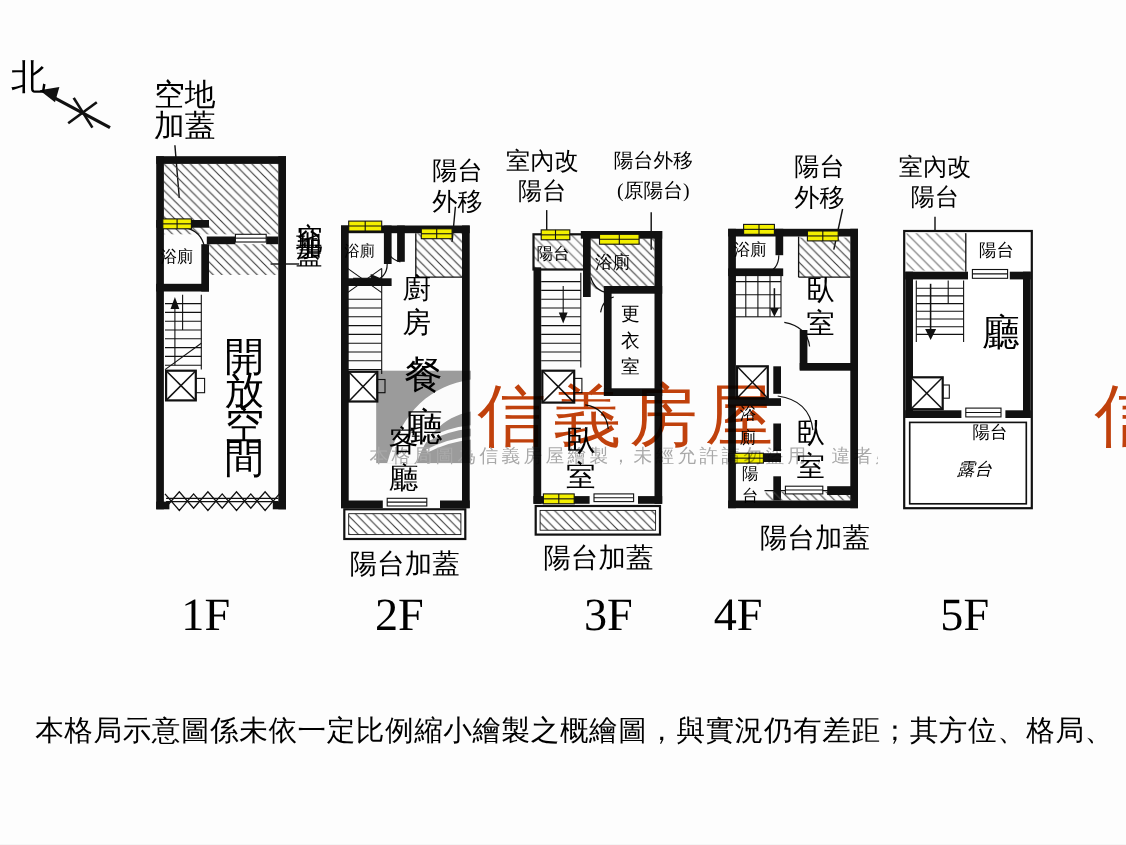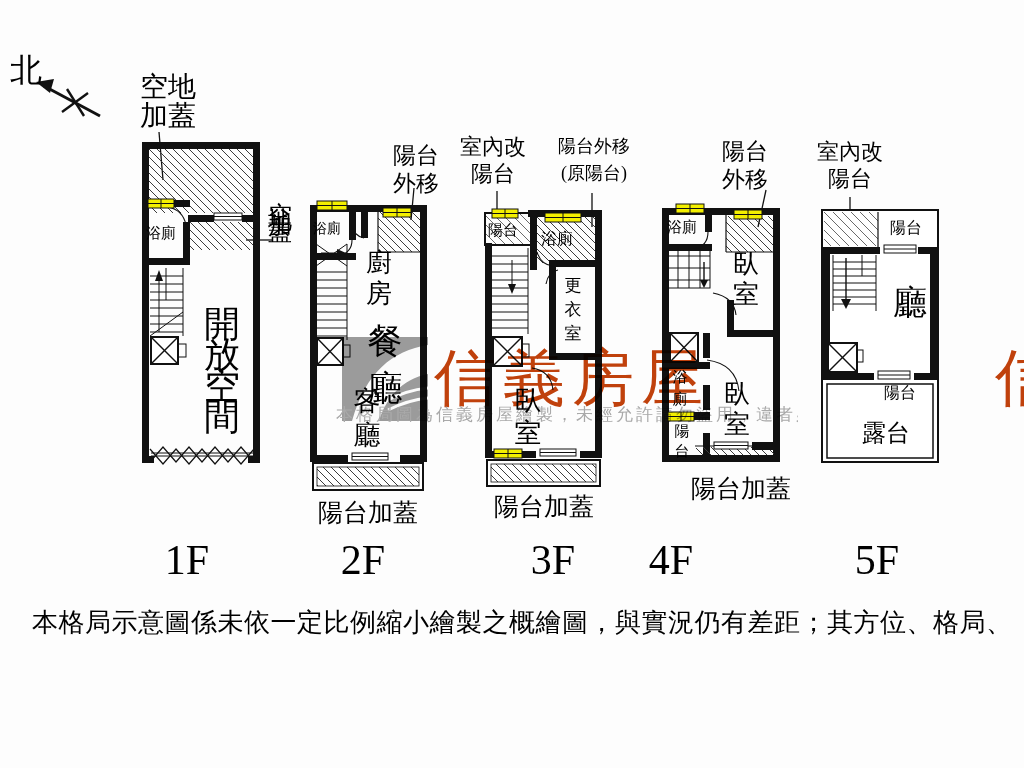--- a/index.html
+++ b/index.html
@@ -35,21 +35,21 @@
   .wm-notice{
     position:absolute;font-size:17px;color:#ababab;letter-spacing:3px;
     white-space:nowrap;overflow:hidden;
     font-family:"Liberation Sans","DejaVu Sans",sans-serif;
   }
   .disclaimer{
     position:absolute;left:32px;top:604px;width:986px;z-index:3;
     font-size:26px;line-height:37px;color:#000;letter-spacing:0.5px;
     font-family:"Liberation Serif","DejaVu Serif",serif;
   }
-  .disclaimer div{white-space:nowrap;}
+  .disclaimer div{white-space:nowrap;margin-top:42px;}
 </style>
 </head>
 <body>
 
 <div class="canvas">
 
   <svg class="plan" width="1024" height="768" viewBox="0 0 1024 768">
     <defs>
       <pattern id="hatch" width="8" height="8" patternUnits="userSpaceOnUse">
         <line x1="0" y1="0" x2="8" y2="8" stroke="#3c3c3c" stroke-width="1"></line>
@@ -425,21 +425,21 @@
   <div class="lbl" style="left:720px;top:378px;width:34px;font-size:26px;line-height:31px;">臥
 室</div>
   <div class="lbl" style="left:684px;top:472px;width:114px;font-size:25px;">陽台加蓋</div>
   <div class="floorlabel" style="left:636px;top:522px;">4F</div>
 
   <div class="lbl" style="left:806px;top:138px;width:88px;font-size:22px;line-height:27px;">室內改
 陽台</div>
   <div class="lbl" style="left:880px;top:218px;width:52px;font-size:16px;">陽台</div>
   <div class="lbl" style="left:888px;top:280px;width:44px;font-size:34px;">廳</div>
   <div class="lbl" style="left:874px;top:383px;width:52px;font-size:16px;">陽台</div>
-  <div class="lbl" style="left:858px;top:417px;width:56px;font-size:24px;">露台</div>
+  <div class="lbl" style="left:858px;top:417px;width:56px;font-size:16px;font-style:italic;">露台</div>
   <div class="floorlabel" style="left:842px;top:522px;">5F</div>
 
   <div class="disclaimer">
     <div>本格局示意圖係未依一定比例縮小繪製之概繪圖，與實況仍有差距；其方位、格局、</div>
   </div>
 
   <div class="watermark">
     <svg width="1024" height="768" style="position:absolute;left:0;top:0;">
       <rect x="342" y="337" width="86" height="84" fill="#9c9c9c"></rect>
       <path d="M352,421 C366,372 392,351 428,345 L428,374 C402,379 386,398 379,421 Z" fill="#fdfdfd"></path>

